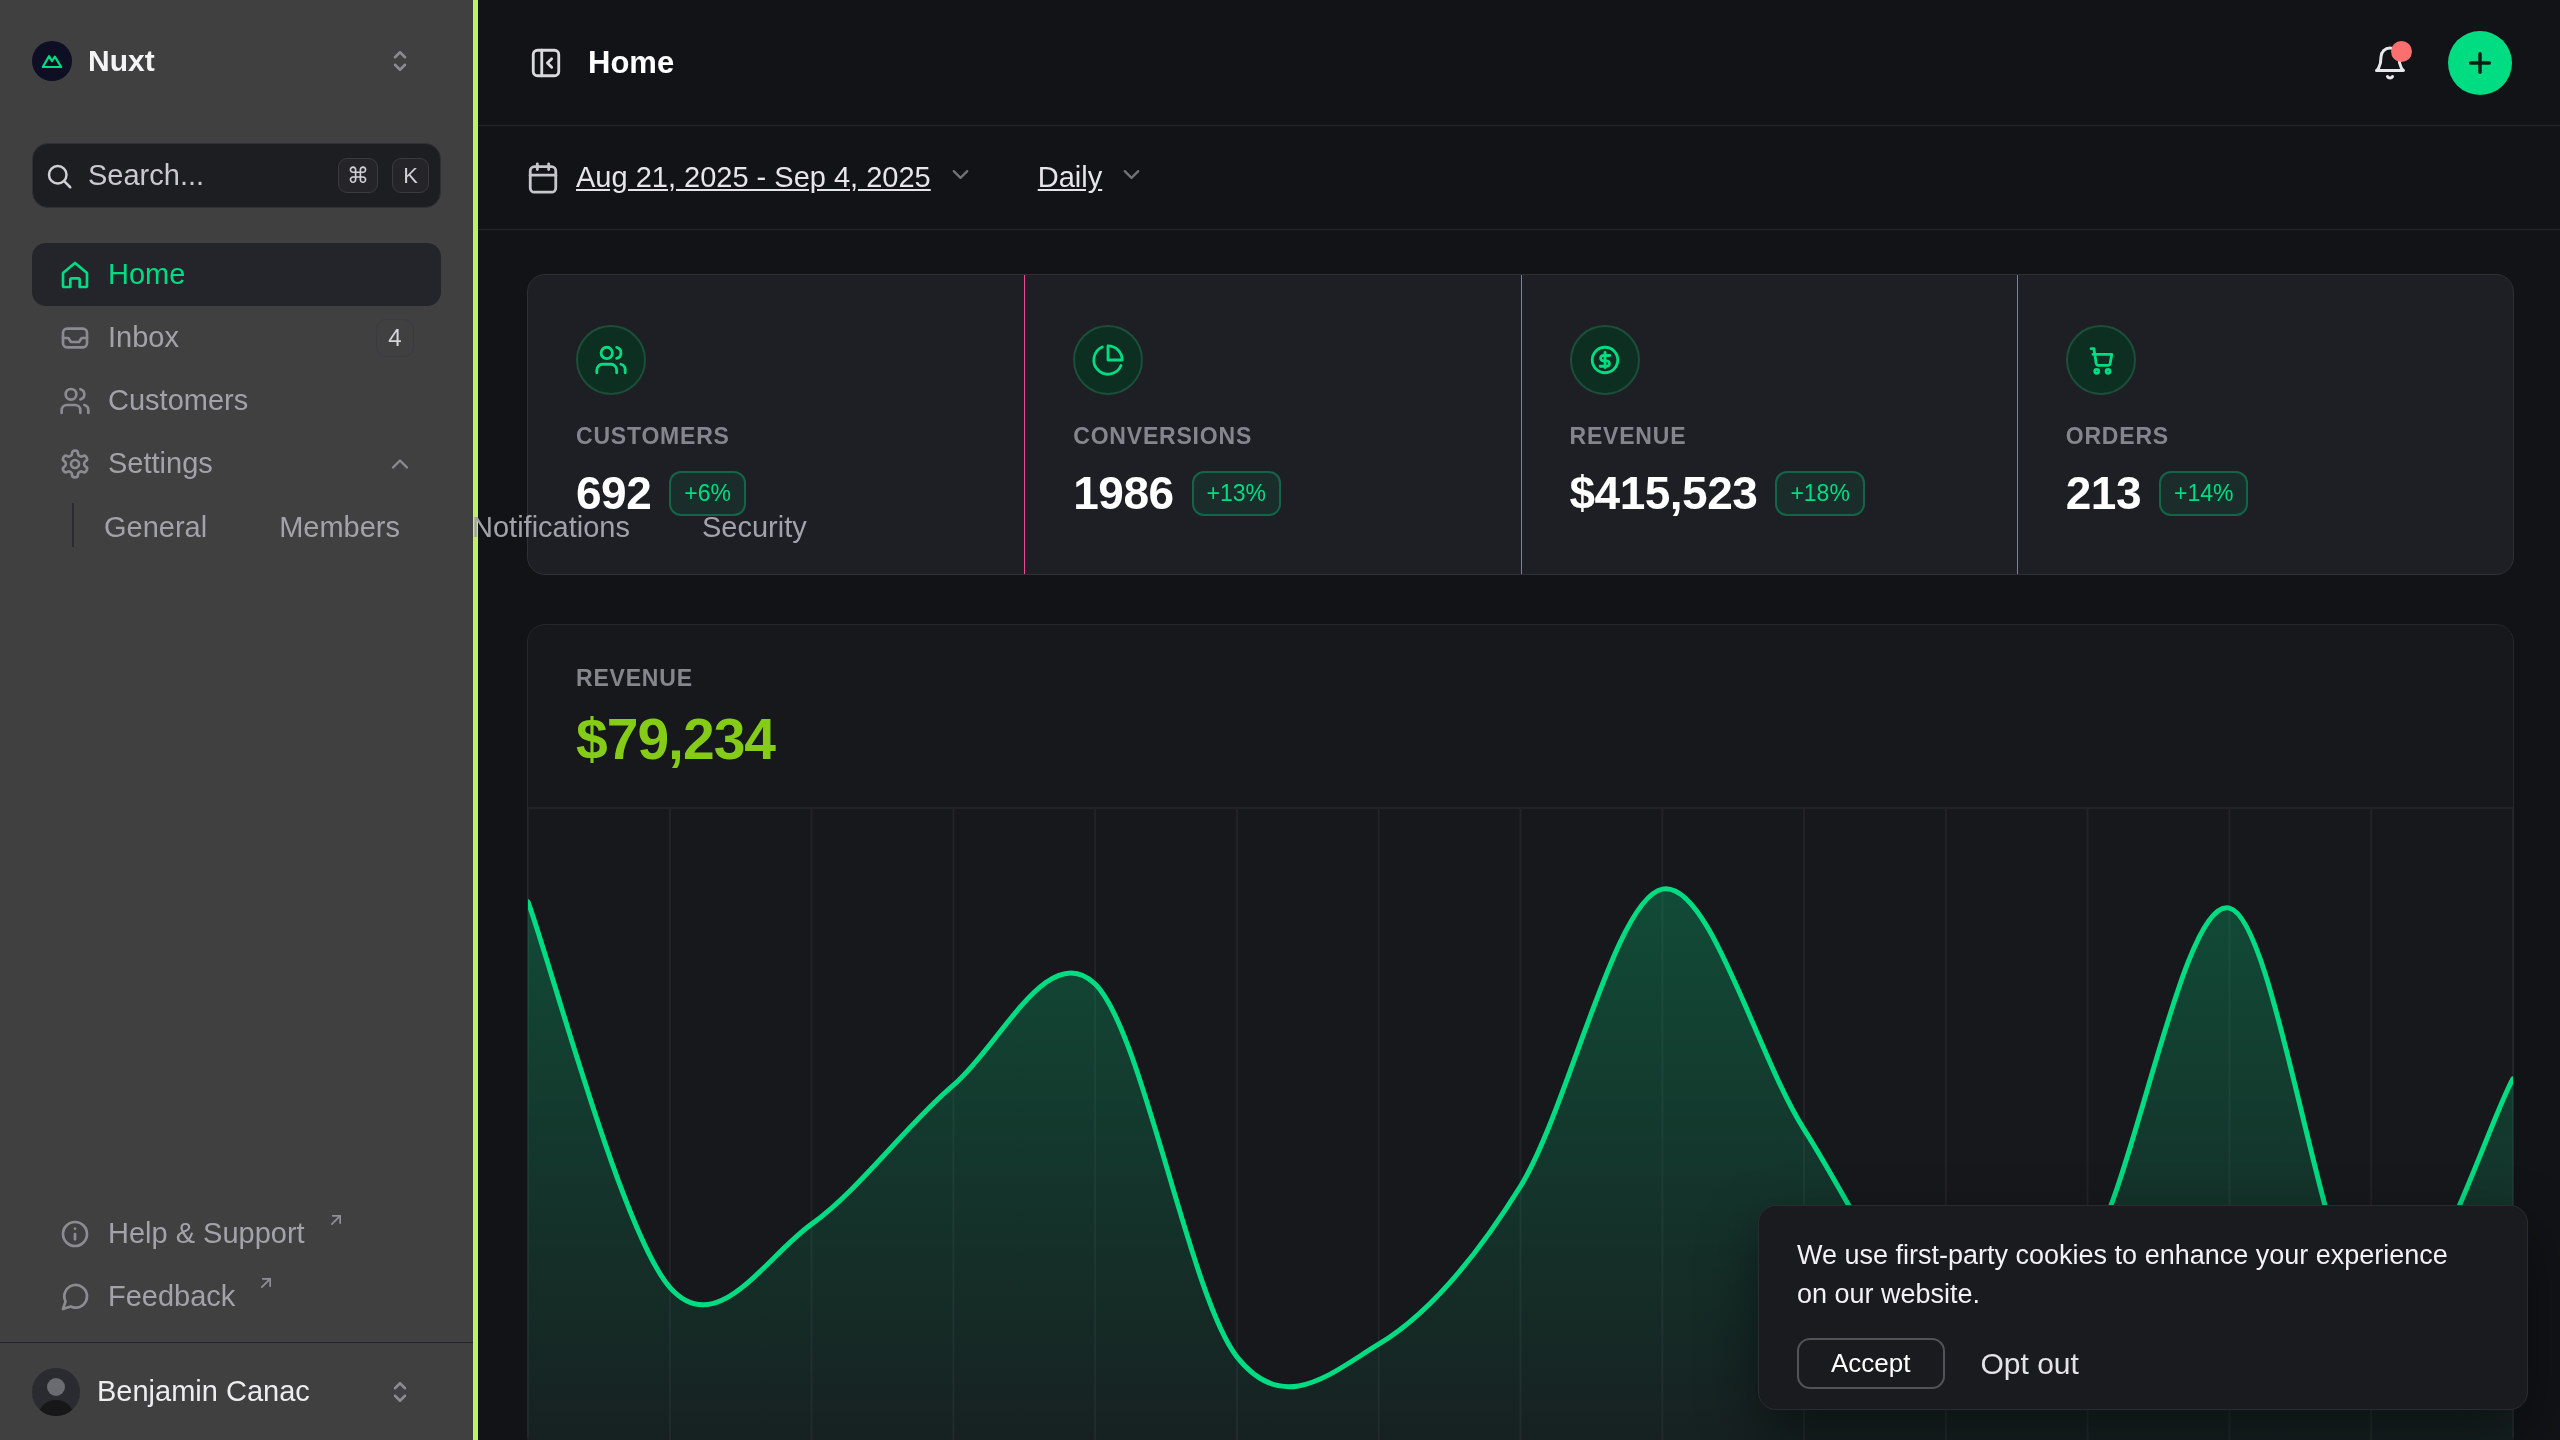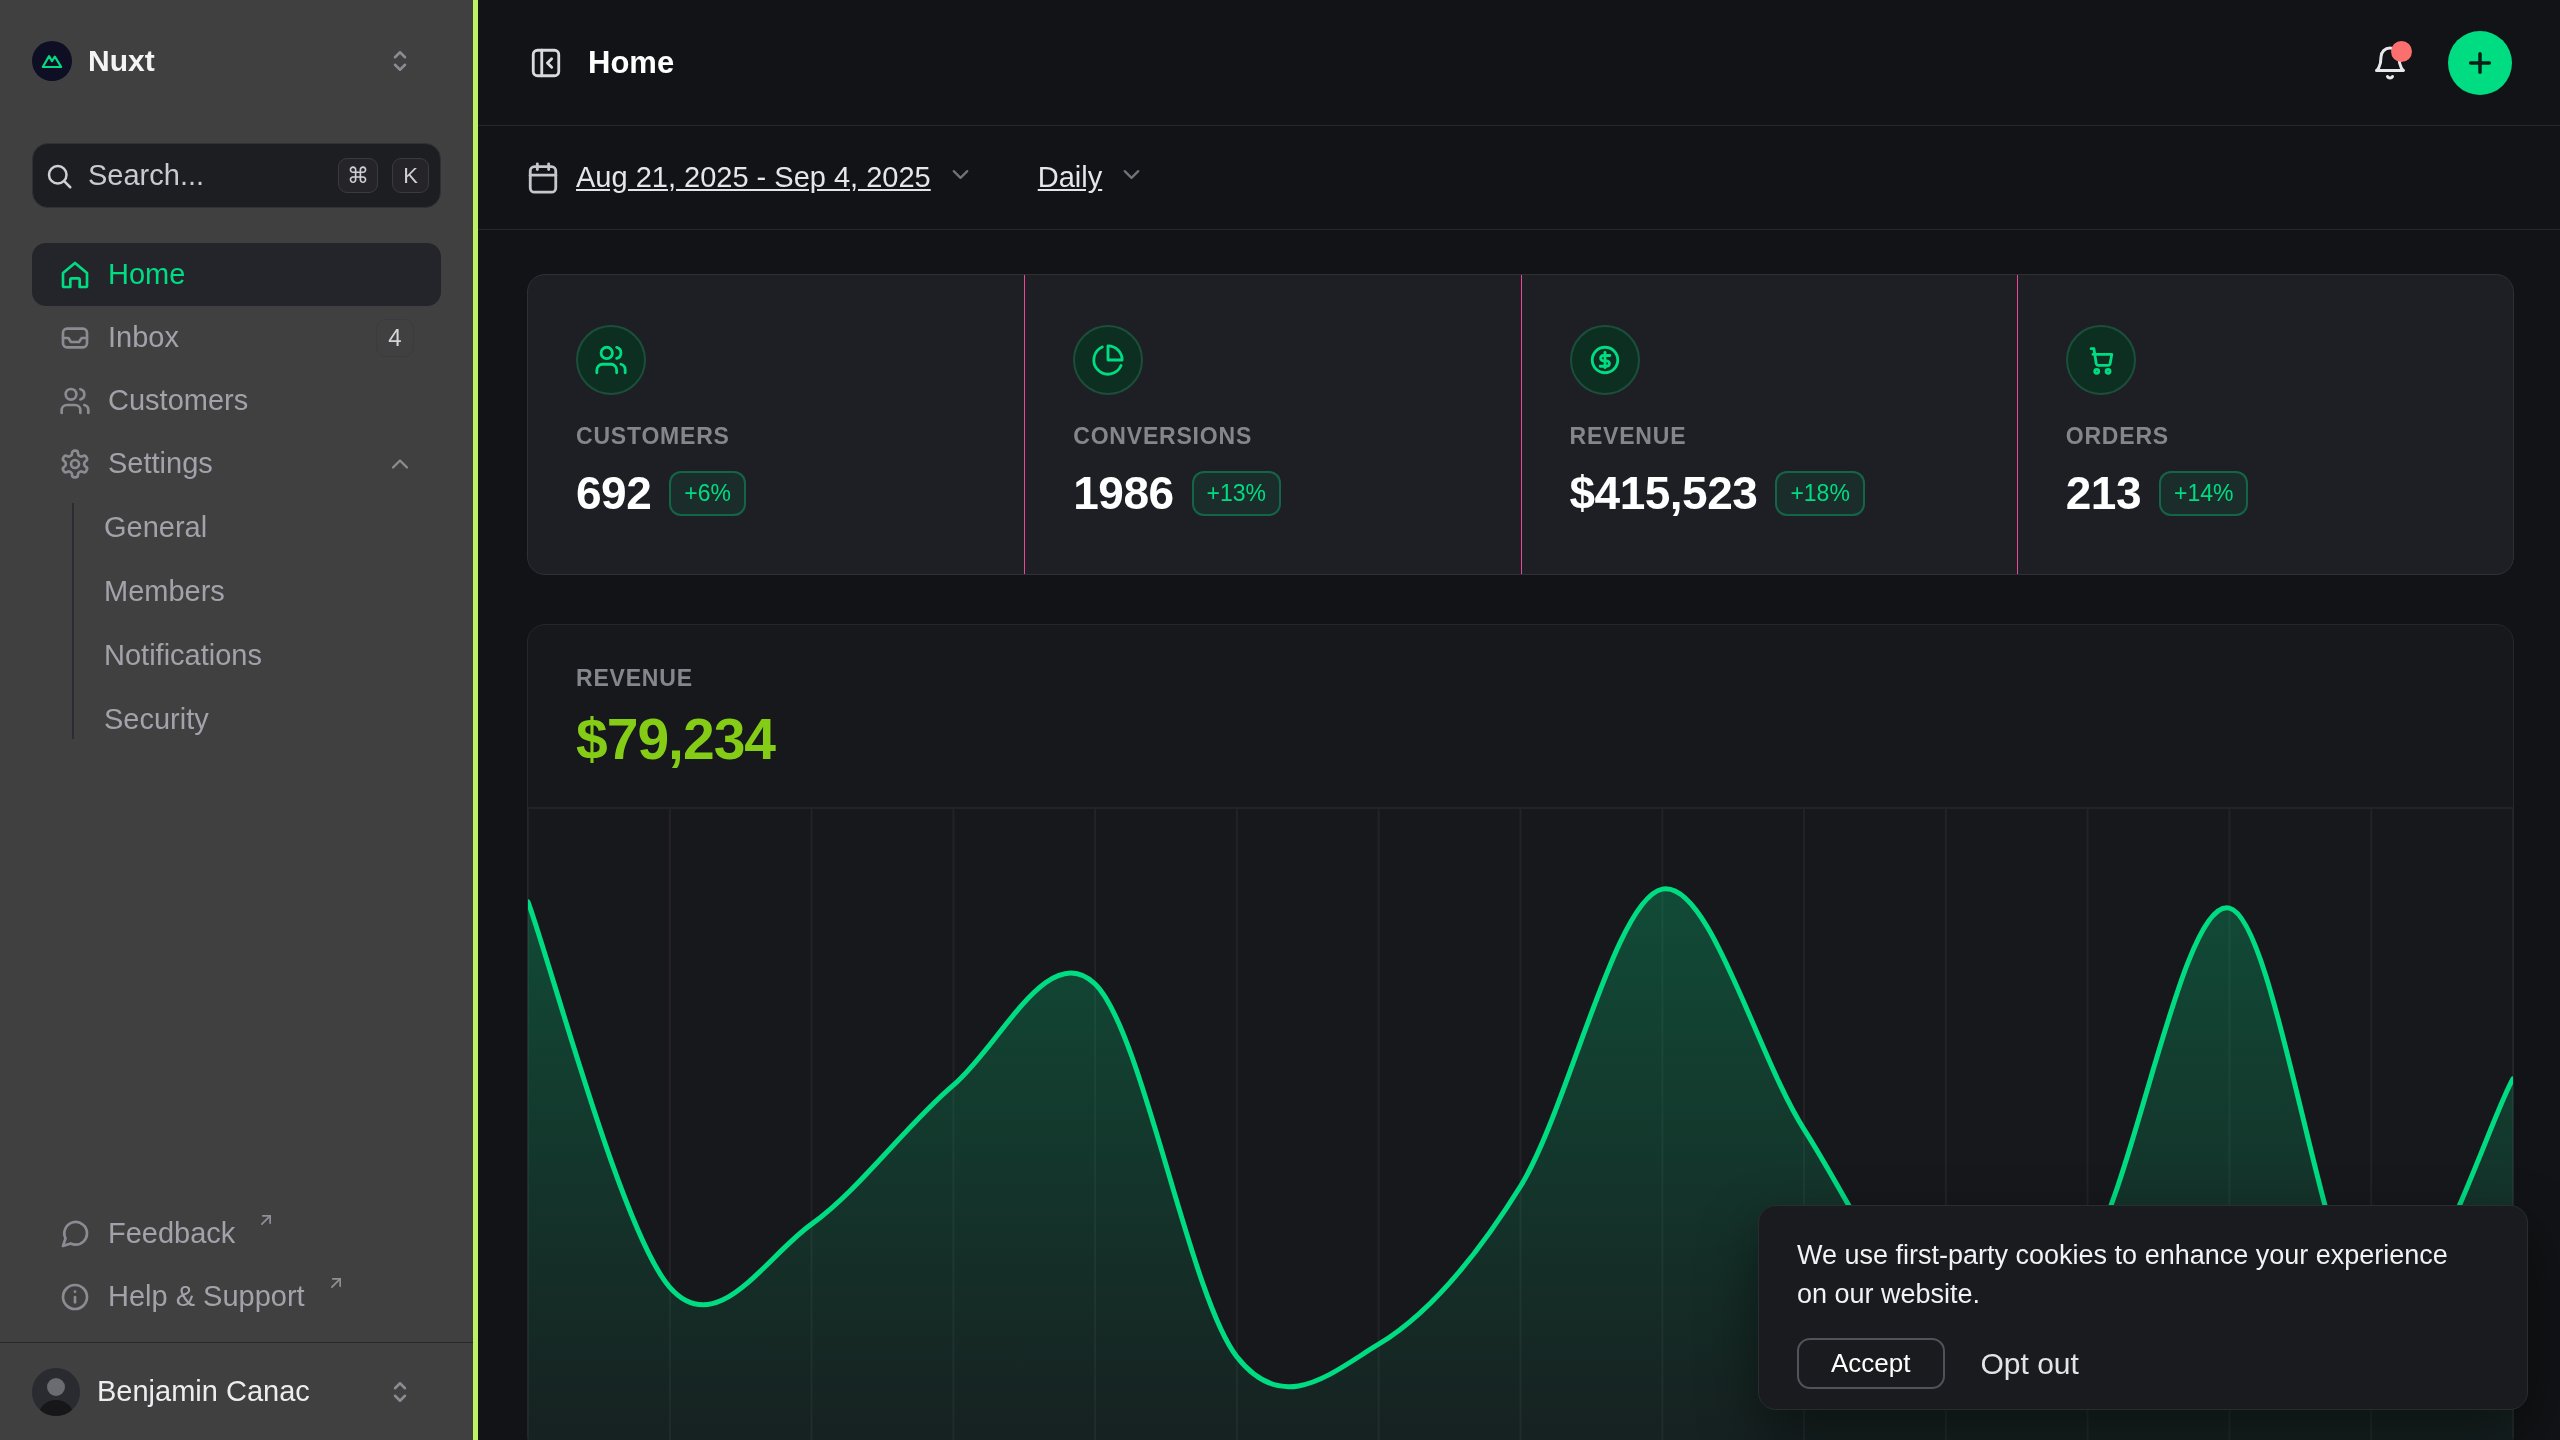--- a/index.html
+++ b/index.html
@@ -35,21 +35,21 @@
   .nav { margin-top:35px; display:flex; flex-direction:column; }
   .nav-item { height:63px; border-radius:14px; display:flex; align-items:center; gap:17px;
     padding:0 27px; color:#a2a2ab; font-size:29px; cursor:pointer; }
   .nav-item .nav-ic { width:32px; height:32px; color:#8b8b93; flex:none; }
   .nav-item.active { background:#24252a; color:#00dc82; }
   .nav-item.active .nav-ic { color:#00dc82; }
   .nav-badge { margin-left:auto; min-width:38px; height:38px; padding:0 9px; border:1px solid #3a3a41;
     border-radius:10px; color:#d4d4d9; font-size:24px; display:flex; align-items:center; justify-content:center; }
   .nav-chevron { margin-left:auto; color:#8b8b93; }
 
-  .subnav { position:relative; display:flex; flex-direction:column; }
+  .subnav { position:relative; display:flex; flex-direction:row; }
   .subnav::before { content:""; position:absolute; left:40px; top:8px; bottom:12px; width:2px; background:#2b2b31; }
   .subnav-item { height:64px; display:flex; align-items:center; padding-left:72px;
     font-size:29px; color:#a2a2ab; cursor:pointer; border-radius:14px; }
 
   .sidebar-footer { margin-top:auto; display:flex; flex-direction:column; }
   .ext-arrow { color:#8f8f97; margin-left:4px; align-self:flex-start; margin-top:8px; }
   .user-wrap { margin:14px -32px 0; border-top:1px solid #26272c; padding:0 32px; }
   .user-row { height:97px; display:flex; align-items:center; gap:17px; cursor:pointer; }
   .avatar { width:48px; height:48px; border-radius:50%; background:#3a3b41; overflow:hidden; flex:none; }
   .user-name { font-size:29px; font-weight:500; color:#ededf0; }
@@ -202,40 +202,40 @@
       <div class="subnav-item">
         <span>Security</span>
       </div>
     </div>
   </nav>
 
   <div class="sidebar-footer">
     <div class="nav-item">
       <span class="nav-ic">
         <svg width="32" height="32" viewBox="0 0 24 24" fill="none" stroke="currentColor" stroke-width="2" stroke-linecap="round" stroke-linejoin="round">
-          <path d="M21 11.5a8.38 8.38 0 0 1-8.5 8.5 8.5 8.5 0 0 1-3.8-.9L3 21l1.9-5.7a8.5 8.5 0 1 1 16.1-3.8z"></path>
-        </svg>
-      </span>
-      <span>Feedback</span>
+          <circle cx="12" cy="12" r="9"></circle>
+            <path d="M12 16v-4"></path>
+            <path d="M12 8h.01"></path>
+        </svg>
+      </span>
+      <span>Help &amp; Support</span>
       <span class="ext-arrow">
         <svg width="20" height="20" viewBox="0 0 24 24" fill="none" stroke="currentColor" stroke-width="2" stroke-linecap="round" stroke-linejoin="round">
           <path d="M7 17 17 7"></path>
             <path d="M8 7h9v9"></path>
         </svg>
       </span>
     </div>
     <div class="nav-item">
       <span class="nav-ic">
         <svg width="32" height="32" viewBox="0 0 24 24" fill="none" stroke="currentColor" stroke-width="2" stroke-linecap="round" stroke-linejoin="round">
-          <circle cx="12" cy="12" r="9"></circle>
-            <path d="M12 16v-4"></path>
-            <path d="M12 8h.01"></path>
-        </svg>
-      </span>
-      <span>Help &amp; Support</span>
+          <path d="M21 11.5a8.38 8.38 0 0 1-8.5 8.5 8.5 8.5 0 0 1-3.8-.9L3 21l1.9-5.7a8.5 8.5 0 1 1 16.1-3.8z"></path>
+        </svg>
+      </span>
+      <span>Feedback</span>
       <span class="ext-arrow">
         <svg width="20" height="20" viewBox="0 0 24 24" fill="none" stroke="currentColor" stroke-width="2" stroke-linecap="round" stroke-linejoin="round">
           <path d="M7 17 17 7"></path>
             <path d="M8 7h9v9"></path>
         </svg>
       </span>
     </div>
 
     <div class="user-wrap">
       <div class="user-row">

